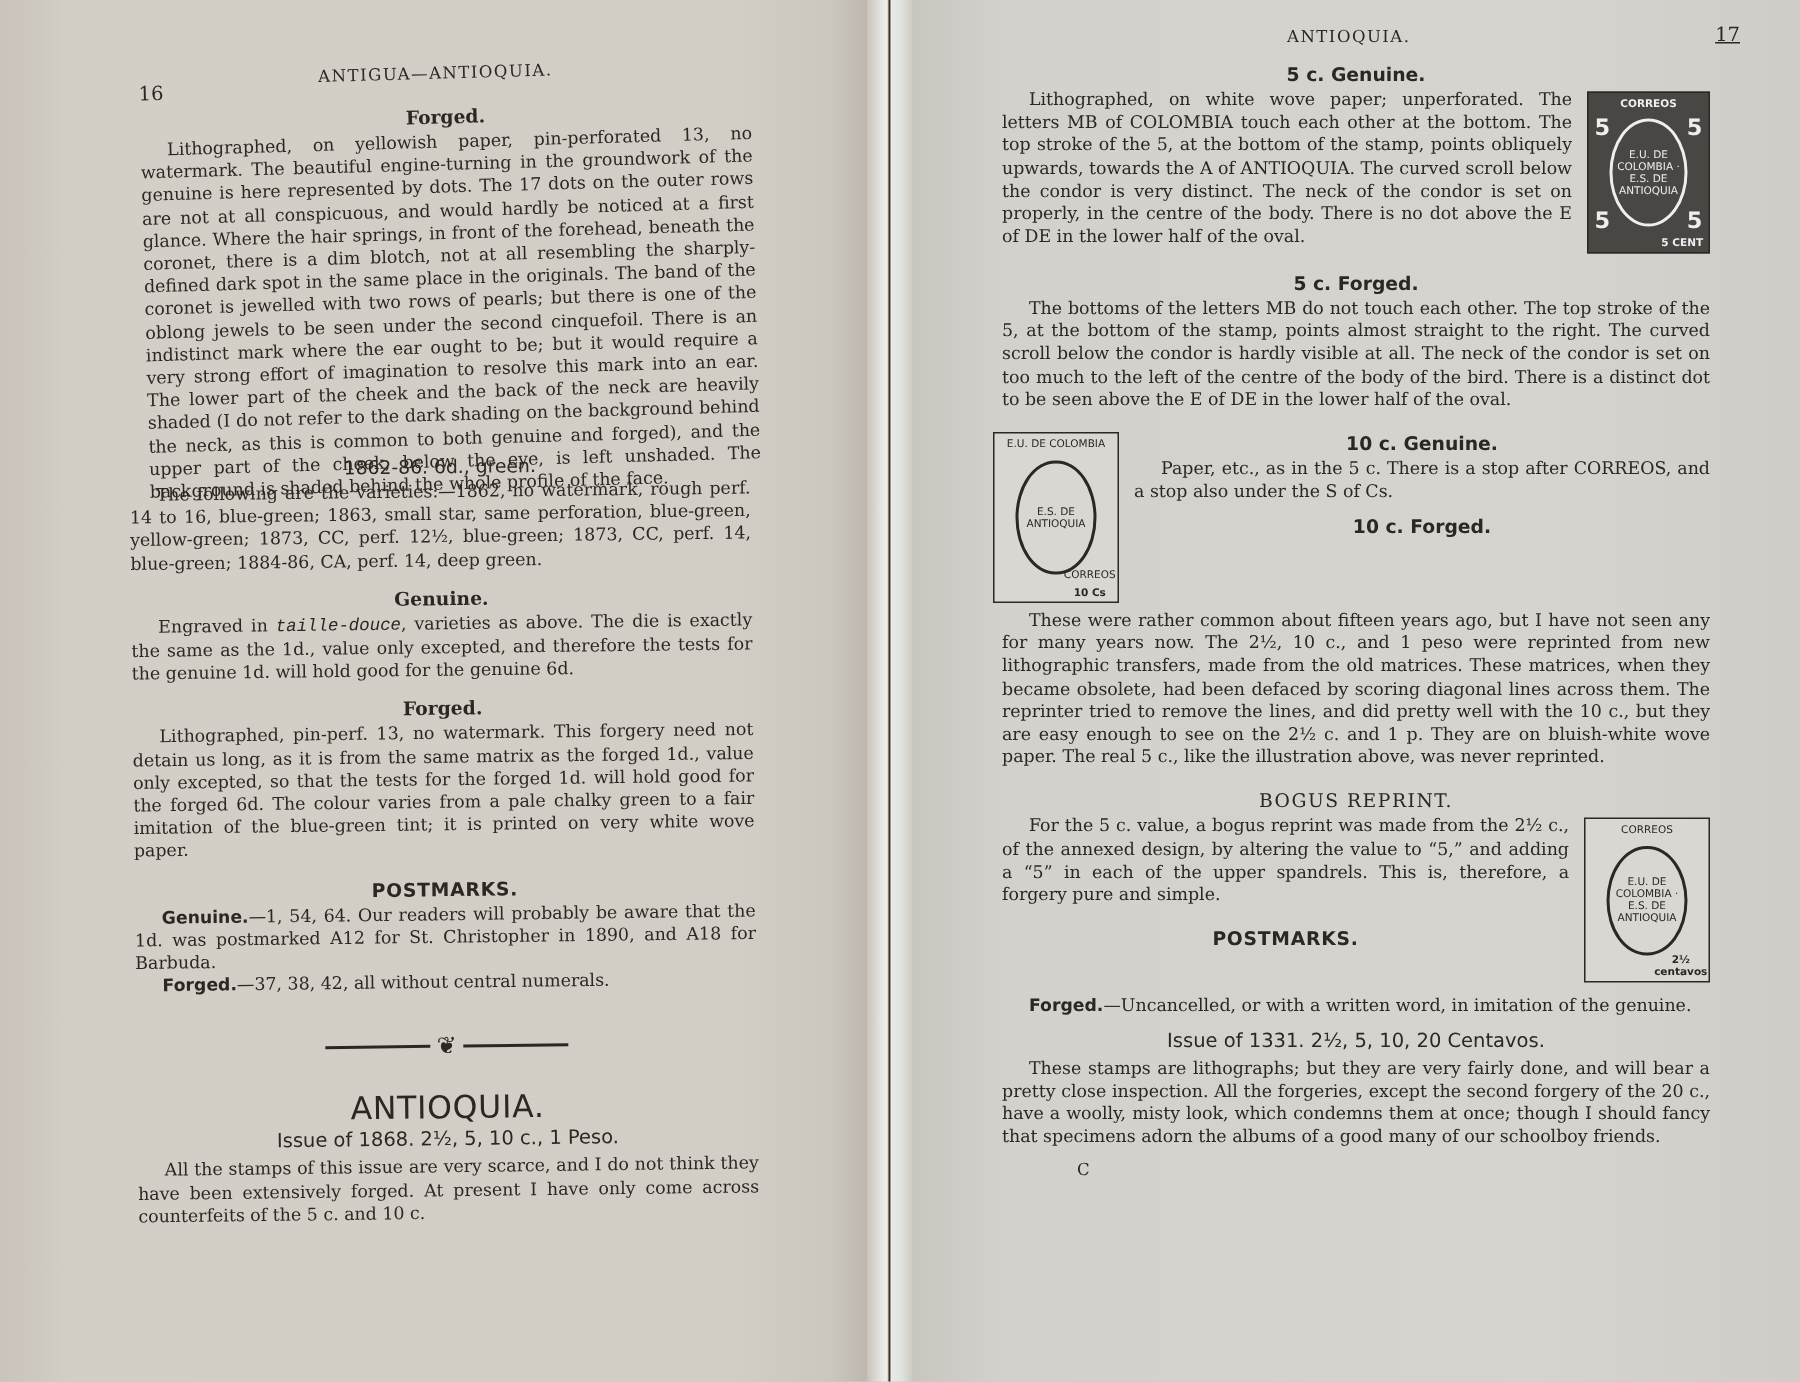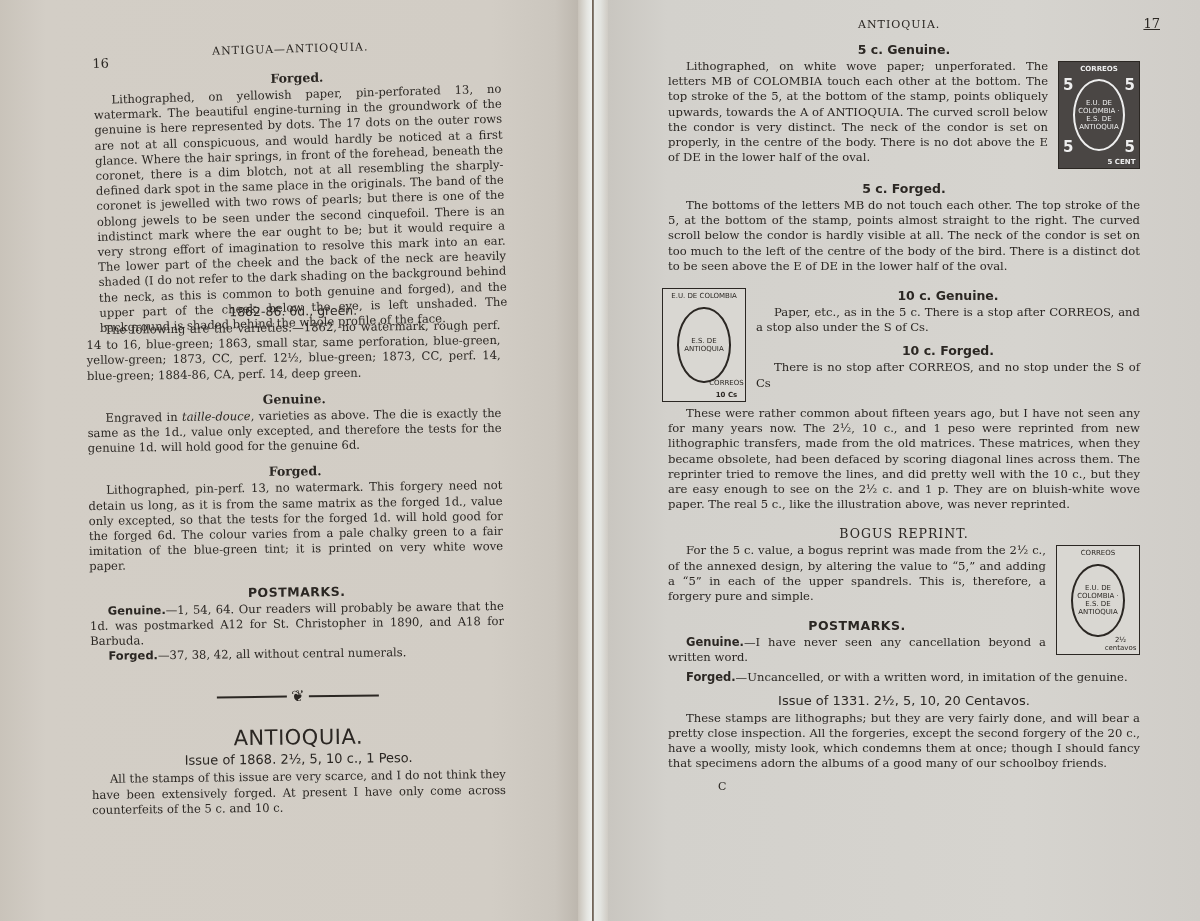--- a/index.html
+++ b/index.html
@@ -27,21 +27,21 @@
   .left-lower { position:absolute; left:86px; top:300px; width:414px; transform:rotate(-0.7deg); transform-origin:0 0; }
   .right-inner { position:absolute; left:60px; top:14px; width:472px; }
 
   .running-head { font-size:11px; letter-spacing:1px; text-align:center; font-variant:small-caps; }
   .page-num { font-size:13px; }
   .sec-head { font-family:"DejaVu Sans", sans-serif; font-weight:bold; font-size:12.5px; text-align:center; margin:6px 0 2px; }
   .sec-head.serifb { font-family:"DejaVu Serif", serif; }
   .sec-head.caps { letter-spacing:0.5px; }
   .sec-head.plain { font-weight:normal; font-family:"DejaVu Serif", serif; letter-spacing:1px; }
   .para { font-size:11.6px; line-height:15.2px; text-align:justify; text-indent:18px; margin:0; }
-  .it { font-style:italic; }
+  .it { font-style:italic;font-family:Liberation Mono, monospace; }
   .lbl { font-weight:bold; font-family:"DejaVu Sans", sans-serif; font-size:11.5px; }
   .big-title { font-family:"DejaVu Sans", sans-serif; font-size:21px; text-align:center; margin:14px 0 2px; letter-spacing:0.5px; }
   .issue { font-family:"DejaVu Sans", sans-serif; font-size:13px; text-align:center; margin:2px 0 3px; }
   .ornament { display:flex; justify-content:center; align-items:center; margin:28px 0 22px; }
   .ornament .line { width:70px; height:2px; background:#2b2723; }
   .ornament .flower { margin:0 4px; font-size:16px; line-height:14px; }
 
   .stamp {
     border:1.5px solid #2b2723; background:#d9d7d2; position:relative;
     display:flex; align-items:center; justify-content:center;
@@ -126,35 +126,33 @@
 
       <div class="stamp float-left" style="width:82px;height:112px;margin-top:14px;margin-left:-6px;">
         <span class="top" style="font-weight:normal;">E.U. DE COLOMBIA</span>
         <div class="oval" style="color:#2b2723;">E.S. DE ANTIOQUIA</div>
         <span class="bot" style="bottom:14px;font-weight:normal;">CORREOS</span>
         <span class="bot">10 Cs</span>
       </div>
       <div class="sec-head" style="margin-top:14px;">10 c. Genuine.</div>
       <p class="para">Paper, etc., as in the 5 c. There is a stop after CORREOS, and a stop also under the S of Cs.</p>
       <div class="sec-head" style="margin-top:8px;">10 c. Forged.</div>
-      <p class="para">There is no stop after CORREOS, and no stop under the S of Cs</p>
       <div class="clear"></div>
 
       <p class="para">These were rather common about fifteen years ago, but I have not seen any for many years now. The 2½, 10 c., and 1 peso were reprinted from new lithographic transfers, made from the old matrices. These matrices, when they became obsolete, had been defaced by scoring diagonal lines across them. The reprinter tried to remove the lines, and did pretty well with the 10 c., but they are easy enough to see on the 2½ c. and 1 p. They are on bluish-white wove paper. The real 5 c., like the illustration above, was never reprinted.</p>
 
       <div class="sec-head plain" style="margin-top:14px;">BOGUS REPRINT.</div>
       <div class="stamp float-right" style="width:82px;height:108px;">
         <span class="top" style="font-weight:normal;">CORREOS</span>
         <div class="oval" style="color:#2b2723;">E.U. DE COLOMBIA · E.S. DE ANTIOQUIA</div>
-        <span class="bot" style="font-weight:normal;">2½ centavos</span>
+        <span class="bot" style="font-weight:bold;">2½ centavos</span>
       </div>
       <p class="para">For the 5 c. value, a bogus reprint was made from the 2½ c., of the annexed design, by altering the value to “5,” and adding a “5” in each of the upper spandrels. This is, therefore, a forgery pure and simple.</p>
 
       <div class="sec-head caps" style="margin-top:14px;">POSTMARKS.</div>
-      <p class="para"><span class="lbl">Genuine.</span><span>—I have never seen any cancellation beyond a written word.</span></p>
       <div class="clear"></div>
       <p class="para" style="margin-top:4px;"><span class="lbl">Forged.</span><span>—Uncancelled, or with a written word, in imitation of the genuine.</span></p>
 
       <div class="issue" style="margin-top:8px;">Issue of 1331. 2½, 5, 10, 20 Centavos.</div>
       <p class="para">These stamps are lithographs; but they are very fairly done, and will bear a pretty close inspection. All the forgeries, except the second forgery of the 20 c., have a woolly, misty look, which condemns them at once; though I should fancy that specimens adorn the albums of a good many of our schoolboy friends.</p>
       <div class="sig">C</div>
     </div>
   </div>
 </div>
 

